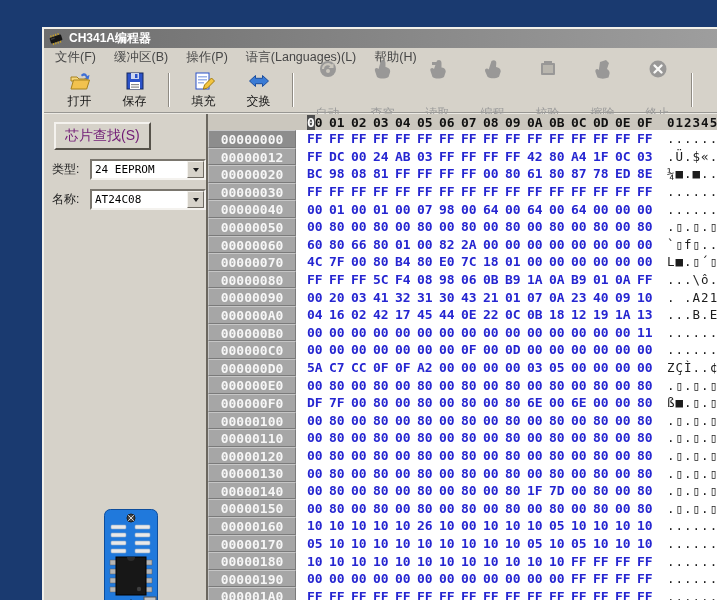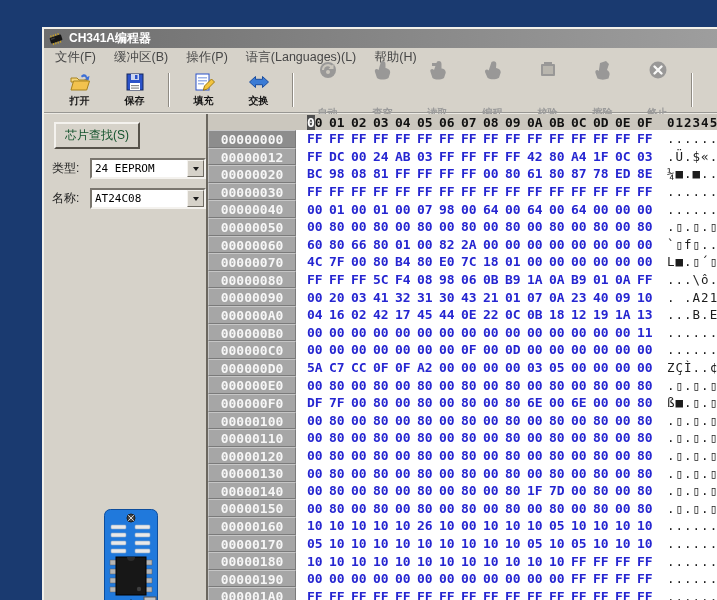--- a/index.html
+++ b/index.html
@@ -9,27 +9,27 @@
     border:2px solid;border-color:#f2f0ea #514d46 #514d46 #f2f0ea;display:flex;flex-direction:column;box-sizing:border-box;}
   .titlebar{height:19px;flex:none;background:linear-gradient(90deg,var(--titlebar-left,#6e6e6e),var(--titlebar-right,#a8a8a8));
     color:#fff;font-weight:bold;font-size:12px;display:flex;align-items:center;padding:0 4px;gap:5px;}
   .title-icon{width:16px;height:14px;display:inline-flex;}
   .menubar{height:19px;flex:none;display:flex;align-items:center;font-size:12.5px;color:#474747;padding-left:2px;}
   .menu-item{padding:0 9px;}
   .toolbar{height:45px;flex:none;display:flex;align-items:center;padding-left:8px;border-bottom:2px groove #eceae4;}
   .tb-btn{width:55px;display:flex;flex-direction:column;align-items:center;gap:1px;padding:1px 0;}
   .tb-icon{width:22px;height:22px;display:flex;align-items:center;justify-content:center;}
   .tb-icon svg{width:22px;height:22px;}
-  .tb-label{font-size:10px;color:#151515;font-weight:bold;}
+  .tb-label{font-size:12px;color:#151515;}
   .tb-btn.disabled .tb-label{color:var(--disabled-text,#9a9a9a);margin-top:24px;}
   .tb-sep{width:0;height:34px;border-left:1px solid #8f8b83;border-right:1px solid #fff;margin:0 6px;}
   .content{flex:1;display:flex;overflow:hidden;}
   .sidebar{width:162px;flex:none;position:relative;padding-top:8px;box-sizing:border-box;}
   .btn3d{margin-left:10px;background:var(--window-chrome,#d6d2c9);border:2px solid;border-color:#f4f2ee #56524a #56524a #f4f2ee;
-    font-size:12px;padding:3px 9px;color:#14532d;font-family:inherit;}
+    font-size:14px;padding:3px 9px;color:#701a75;font-family:inherit;}
   .field-row{display:flex;align-items:center;margin:9px 0 0 8px;gap:5px;}
   .field-label{font-size:12px;color:#222;min-width:33px;}
   .combo{background:#fff;border:2px solid;border-color:#7a766e #f4f2ee #f4f2ee #7a766e;display:flex;align-items:stretch;width:112px;height:17px;}
   .combo-value{flex:1;font-family:"DejaVu Sans Mono","Liberation Mono",monospace;font-size:11px;line-height:17px;padding-left:3px;color:#000;overflow:hidden;white-space:nowrap;}
   .combo-btn{width:15px;background:var(--window-chrome,#d6d2c9);border:1px solid;border-color:#f4f2ee #6e6a62 #6e6a62 #f4f2ee;
     display:flex;align-items:center;justify-content:center;}
   .arrow-down{width:0;height:0;border:3.5px solid transparent;border-top:4.5px solid #1c1c1c;margin-top:4px;}
   .cap-row{display:flex;margin:13px 0 0 8px;gap:9px;font-size:12px;color:#222;}
   .socket{position:absolute;left:60px;top:395px;width:54px;height:220px;}
   .hexview{flex:1;background:#fff;border-left:2px solid #6b675f;display:flex;flex-direction:column;overflow:hidden;

